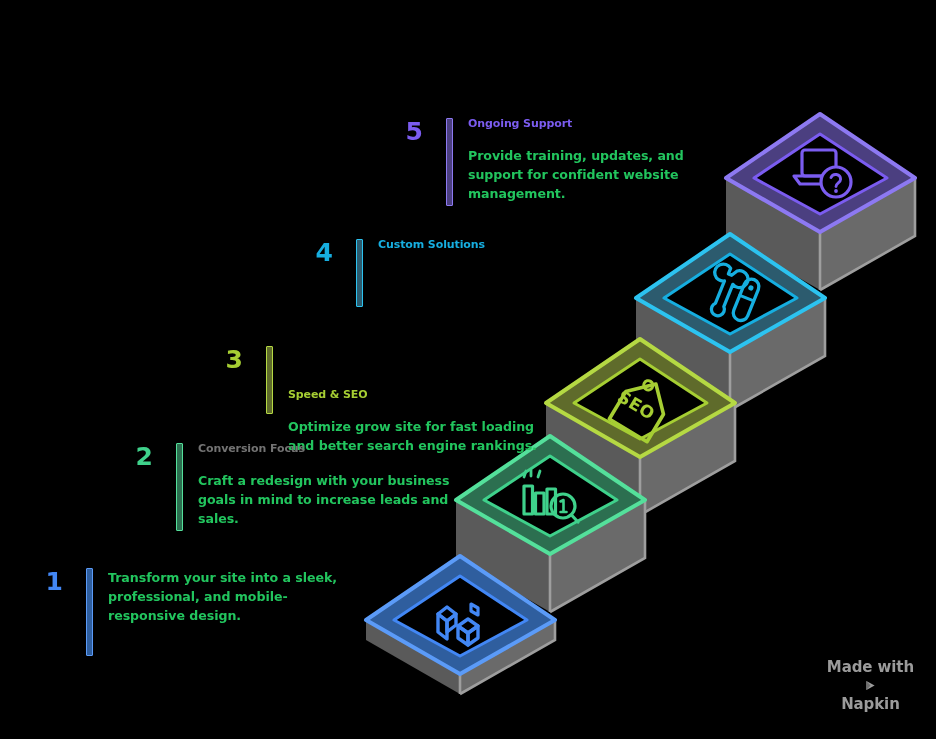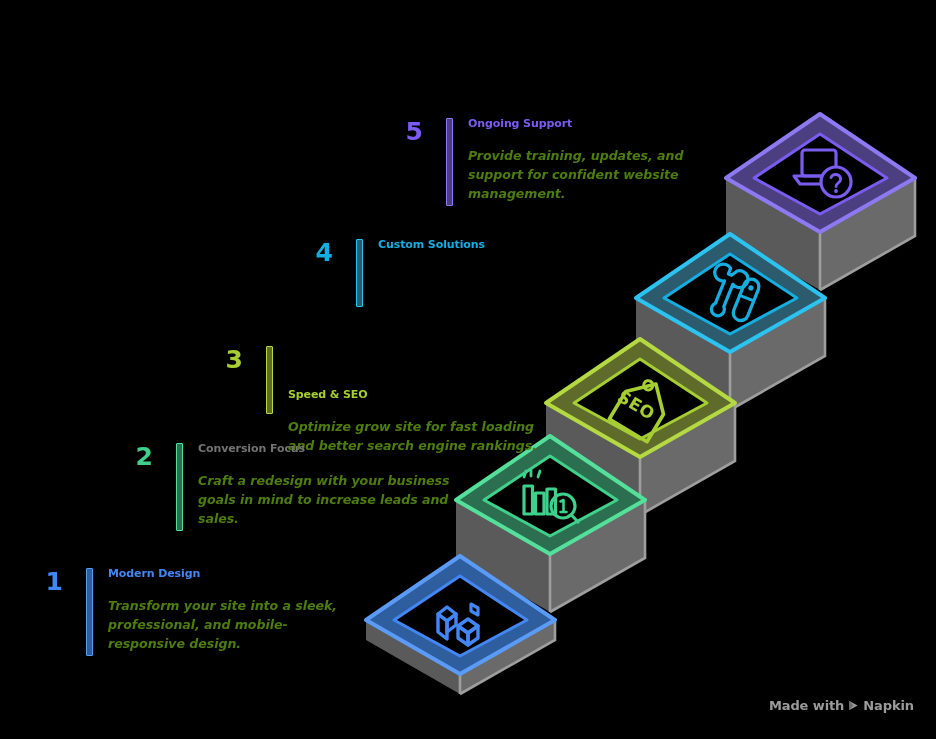--- a/index.html
+++ b/index.html
@@ -73,24 +73,23 @@
     font-weight: 700;
     line-height: 1.15;
     margin: 0 0 15px 0;
     letter-spacing: -0.1px;
   }
 
   .step-desc {
     font-size: 12.6px;
     font-weight: 700;
     line-height: 1.52;
-    color: #4d7c0f;
+    color: #22c55e;
     margin: 0;
     letter-spacing: -0.05px;
-    font-style: italic;
   }
 
   
   #text-5 { left: 389px; top: 118px; width: 300px; }
   #text-4 { left: 299px; top: 239px; width: 330px; }
   #text-3 { left: 209px; top: 346px; width: 335px; }
   #text-2 { left: 119px; top: 443px; width: 340px; }
   #text-1 { left: 29px; top: 568px; width: 330px; }
 
   #text-5 .step-body { width: 205px; }
@@ -101,23 +100,24 @@
 
   
   #watermark {
     position: absolute;
     right: 22px;
     bottom: 26px;
     display: flex;
     align-items: center;
     gap: 4px;
     color: #9b9b9b;
-    font-size: 13px;
+    font-size: 15px;
     font-weight: 700;
     letter-spacing: -0.1px;
+    flex-direction: column;
   }
   #watermark .wm-logo {
     display: inline-block;
     line-height: 0;
   }
 </style>
 </head>
 <body>
 
 <div id="stage">
@@ -281,21 +281,20 @@
     <div class="step-body">
       <div class="step-title" style="color:#737373">Conversion Focus</div>
       <div class="step-desc">Craft a redesign with your business goals in mind to increase leads and sales.</div>
     </div>
   </div>
 
   <div class="step-text" id="text-1">
     <div class="step-num" style="color:#4287f5">1</div>
     <div class="step-bar" style="height:88px;background:#2f5e9e;border-color:#5b9bf8;"></div>
     <div class="step-body">
-      <div class="step-title" style="color:#4287f5">Modern Design</div>
       <div class="step-desc">Transform your site into a sleek, professional, and mobile-responsive design.</div>
     </div>
   </div>
 
   <div id="watermark">
     <span>Made with</span>
     <span class="wm-logo">
       <svg width="11" height="11" viewBox="0 0 12 12">
         <path d="M1.5,1 L10.5,6 L1.5,11 Z" fill="#9b9b9b"></path>
         <path d="M1.5,1 L6,6 L1.5,11 Z" fill="#6e6e6e"></path>

